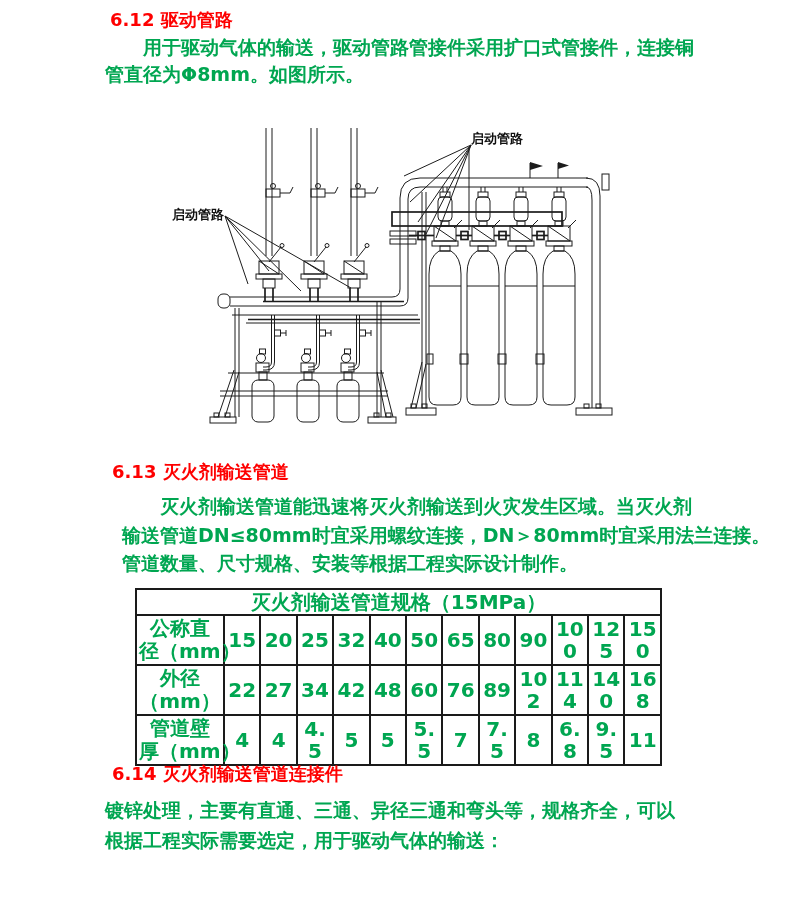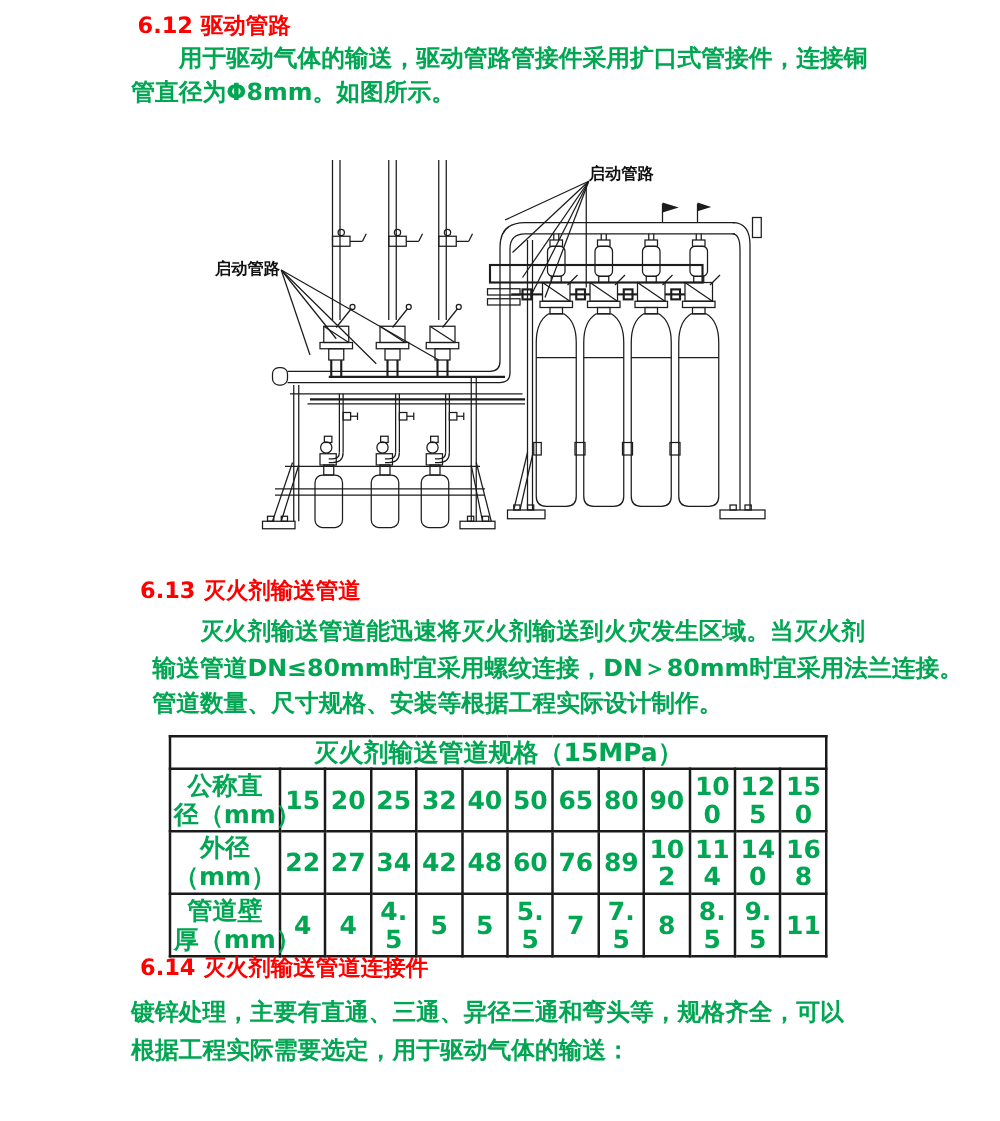--- a/index.html
+++ b/index.html
@@ -6,21 +6,21 @@
   body{
     width:800px;height:897px;position:relative;background:#ffffff;overflow:hidden;
     font-family:"DejaVu Sans","Liberation Sans",sans-serif;
   }
   .abs{position:absolute;}
   .h-red{
     font-size:18px;font-weight:700;color:#fe0000;white-space:nowrap;
   }
   .para{font-size:19px;font-weight:700;color:#00a651;}
   .pline{white-space:nowrap;}
-  .indent{padding-left:38px;font-family:Liberation Serif, serif;}
+  .indent{padding-left:38px;}
   .lh27 .pline{line-height:27px;height:27px;}
   .lh28 .pline{line-height:28.5px;height:28.5px;}
   .lh30 .pline{line-height:30px;height:30px;}
 
   
   table.spec{
     border-collapse:collapse;table-layout:fixed;width:527px;
     font-weight:700;color:#00a651;
   }
   table.spec td{
@@ -253,21 +253,21 @@
     </td>
   <td class="num">4</td>
         <td class="num">4</td>
         <td class="num">4.5</td>
         <td class="num">5</td>
         <td class="num">5</td>
         <td class="num">5.5</td>
         <td class="num">7</td>
         <td class="num">7.5</td>
         <td class="num">8</td>
-        <td class="num">8.5</td>
+        <td class="num">6.8</td>
         <td class="num">9.5</td>
         <td class="num">11</td>
       </tr>
 </tbody>
   </table>
 
 <div class="abs h-red" style="left:112px;top:762px;">6.14 灭火剂输送管道连接件</div>
 
 <div class="abs para lh30" style="left:105px;top:795px;">
   <div class="pline">镀锌处理，主要有直通、三通、异径三通和弯头等，规格齐全，可以</div>

